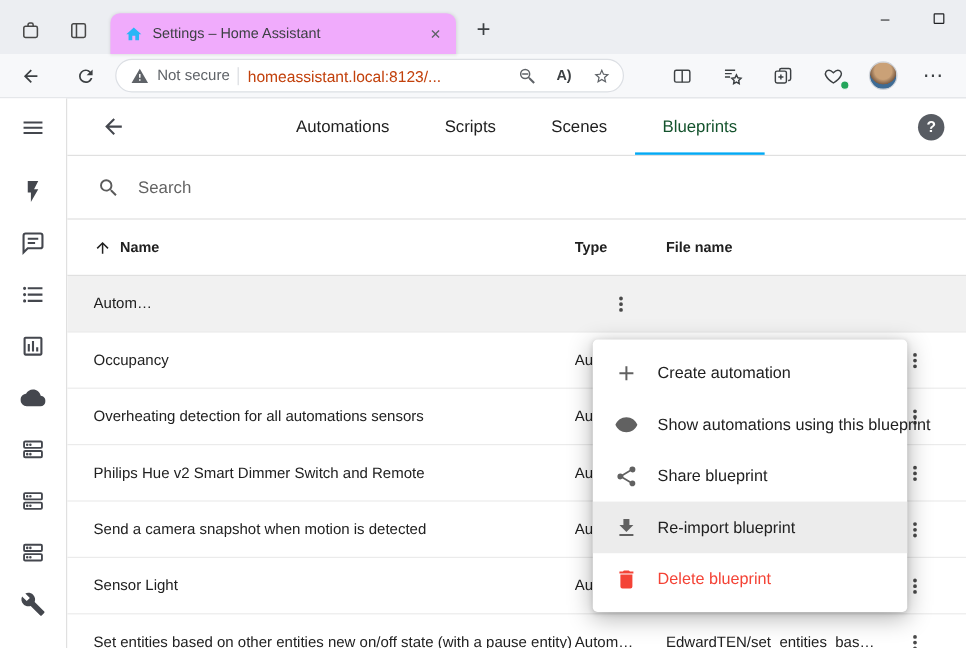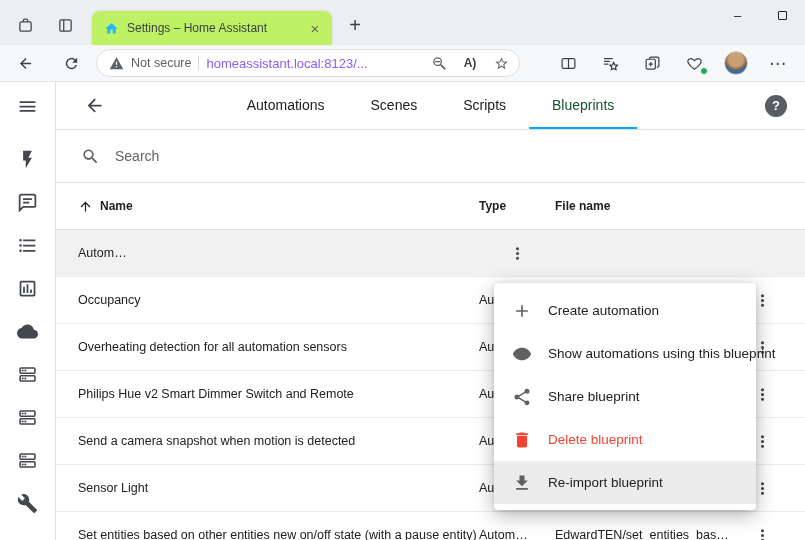--- a/index.html
+++ b/index.html
@@ -3,35 +3,35 @@
 <meta charset="utf-8">
 <style>
   *{box-sizing:border-box;margin:0;padding:0}
   html,body{width:805px;height:540px;overflow:hidden}
   body{font-family:"Liberation Sans","DejaVu Sans",sans-serif;background:#fff;color:#212121;font-size:13px;position:relative}
 
   
   .tabstrip{height:45px;background:#eceef2;display:flex;align-items:flex-end;position:relative;padding-left:12px}
   .ts-icons{display:flex;align-items:center;gap:14px;margin-right:14px;padding-bottom:7px}
   .icon-btn{display:inline-flex;align-items:center;justify-content:center;width:26px;height:26px;border-radius:6px;cursor:pointer}
-  .tab{width:240px;height:34px;background:#bef264;border-radius:8px 8px 0 0;display:flex;align-items:center;gap:8px;padding:0 8px 0 12px;box-shadow:0 0 3px rgba(0,0,0,.10)}
+  .tab{width:288px;height:34px;background:#f0abfc;border-radius:8px 8px 0 0;display:flex;align-items:center;gap:8px;padding:0 8px 0 12px;box-shadow:0 0 3px rgba(0,0,0,.10)}
   .tab-title{flex:1;font-size:12px;color:#3c4043;white-space:nowrap;overflow:hidden}
   .tab-close{font-size:15px;color:#5f6368;width:18px;height:18px;display:flex;align-items:center;justify-content:center;border-radius:4px;cursor:pointer}
   .newtab{font-size:20px;color:#3c4043;margin:0 0 7px 10px;width:26px;height:26px;display:flex;align-items:center;justify-content:center;cursor:pointer}
   .wincontrols{position:absolute;top:0;right:0;display:flex}
   .winbtn{width:45px;height:30px;display:flex;align-items:center;justify-content:center;color:#202124;font-size:13px;cursor:pointer}
   .maxbox{width:9px;height:9px;border:1px solid #202124;border-radius:1px}
 
   .toolbar{height:37px;background:#f7f8fa;display:flex;align-items:center;gap:4px;padding:0 10px;border-bottom:1px solid #e0e3e7}
   .tb-icon{width:30px;height:28px;display:flex;align-items:center;justify-content:center;border-radius:6px;cursor:pointer;position:relative}
   .tb-icon svg{width:17px;height:17px}
   .urlpill{height:28px;flex:0 0 424px;background:#fff;border:1px solid #dcdfe4;border-radius:15px;display:flex;align-items:center;padding:0 6px 0 12px;gap:7px;margin:0 6px}
   .sec-label{font-size:12.5px;color:#5f6368;white-space:nowrap}
   .pill-sep{width:1px;height:15px;background:#dadce0}
-  .url-text{font-size:13px;color:#8b5cf6;flex:1;white-space:nowrap;overflow:hidden}
+  .url-text{font-size:13px;color:#c2410c;flex:1;white-space:nowrap;overflow:hidden}
   .pill-icon{width:24px;height:24px;display:flex;align-items:center;justify-content:center;border-radius:5px;cursor:pointer}
   .pill-icon svg{width:15px;height:15px}
   .read-aloud{font-size:12px;color:#3c4043;font-weight:bold}
   .spacer{flex:1}
   .right-icons{display:flex;align-items:center;gap:8px}
   .right-icons .tb-icon{width:34px}
   .avatar{width:24px;height:24px;border-radius:50%;background:radial-gradient(circle at 50% 32%,#caa177 0 38%,#7c5d45 60%,#3e6b94 62%);border:1px solid #cfd3d9}
   .green-dot{position:absolute;right:3px;bottom:2px;width:8px;height:8px;border-radius:50%;background:#23a55a;border:1.5px solid #f7f8fa}
   .more-glyph{font-size:17px;color:#3c4043;letter-spacing:1px}
 
@@ -246,22 +246,22 @@
   <div class="main">
 
     <div class="ha-header">
       <span class="ha-back">
         <svg viewBox="0 0 24 24">
             <path d="M20,11V13H8L13.5,18.5L12.08,19.92L4.16,12L12.08,4.08L13.5,5.5L8,11H20Z" fill="#44474e"></path>
           </svg>
       </span>
       <div class="ha-tabs">
         <span class="ha-tab">Automations</span>
+        <span class="ha-tab">Scripts</span>
         <span class="ha-tab">Scenes</span>
-        <span class="ha-tab">Scripts</span>
         <span class="ha-tab active">Blueprints</span>
       </div>
       <span class="ha-help">?</span>
     </div>
 
     <div class="search-row">
       <span style="display:flex">
         <svg viewBox="0 0 24 24">
             <path d="M9.5,3A6.5,6.5 0 0,1 16,9.5C16,11.11 15.41,12.59 14.44,13.73L14.71,14H15.5L20.5,19L19,20.5L14,15.5V14.71L13.73,14.44C12.59,15.41 11.11,16 9.5,16A6.5,6.5 0 0,1 3,9.5A6.5,6.5 0 0,1 9.5,3M9.5,5C7,5 5,7 5,9.5C5,12 7,14 9.5,14C12,14 14,12 14,9.5C14,7 12,5 9.5,5Z" fill="#5b5b5b"></path>
           </svg>
@@ -294,21 +294,21 @@
         <span class="cell">Occupancy</span>
         <span class="cell">Autom…</span>
         <span class="cell"></span>
         <span class="row-more">
             <svg viewBox="0 0 24 24">
               <path d="M12,16A2,2 0 0,1 14,18A2,2 0 0,1 12,20A2,2 0 0,1 10,18A2,2 0 0,1 12,16M12,10A2,2 0 0,1 14,12A2,2 0 0,1 12,14A2,2 0 0,1 10,12A2,2 0 0,1 12,10M12,4A2,2 0 0,1 14,6A2,2 0 0,1 12,8A2,2 0 0,1 10,6A2,2 0 0,1 12,4Z" fill="#4a4a4a"></path>
             </svg>
           </span>
       </div>
       <div class="grid trow">
-        <span class="cell">Overheating detection for all automation sensors</span>
+        <span class="cell">Overheating detection for all automations sensors</span>
         <span class="cell">Autom…</span>
         <span class="cell"></span>
         <span class="row-more">
             <svg viewBox="0 0 24 24">
               <path d="M12,16A2,2 0 0,1 14,18A2,2 0 0,1 12,20A2,2 0 0,1 10,18A2,2 0 0,1 12,16M12,10A2,2 0 0,1 14,12A2,2 0 0,1 12,14A2,2 0 0,1 10,12A2,2 0 0,1 12,10M12,4A2,2 0 0,1 14,6A2,2 0 0,1 12,8A2,2 0 0,1 10,6A2,2 0 0,1 12,4Z" fill="#4a4a4a"></path>
             </svg>
           </span>
       </div>
       <div class="grid trow">
         <span class="cell">Philips Hue v2 Smart Dimmer Switch and Remote</span>
@@ -364,28 +364,28 @@
             <path d="M12,9A3,3 0 0,1 15,12A3,3 0 0,1 12,15A3,3 0 0,1 9,12A3,3 0 0,1 12,9M12,4.5C17,4.5 21.27,7.61 23,12C21.27,16.39 17,19.5 12,19.5C7,19.5 2.73,16.39 1,12C2.73,7.61 7,4.5 12,4.5Z" fill="#616161"></path>
           </svg>
         <span>Show automations using this blueprint</span>
       </div>
       <div class="ctx-item">
         <svg viewBox="0 0 24 24">
             <path d="M18,16.08C17.24,16.08 16.56,16.38 16.04,16.85L8.91,12.7C8.96,12.47 9,12.24 9,12C9,11.76 8.96,11.53 8.91,11.3L15.96,7.19C16.5,7.69 17.21,8 18,8A3,3 0 0,0 21,5A3,3 0 0,0 18,2A3,3 0 0,0 15,5C15,5.24 15.04,5.47 15.09,5.7L8.04,9.81C7.5,9.31 6.79,9 6,9A3,3 0 0,0 3,12A3,3 0 0,0 6,15C6.79,15 7.5,14.69 8.04,14.19L15.16,18.34C15.11,18.55 15.08,18.77 15.08,19C15.08,20.61 16.39,21.91 18,21.91C19.61,21.91 20.92,20.61 20.92,19A2.92,2.92 0 0,0 18,16.08Z" fill="#616161"></path>
           </svg>
         <span>Share blueprint</span>
       </div>
+      <div class="ctx-item hl">
+        <svg viewBox="0 0 24 24">
+            <path d="M5,20H19V18H5M19,9H15V3H9V9H5L12,16L19,9Z" fill="#616161"></path>
+          </svg>
+        <span>Re-import blueprint</span>
+      </div>
       <div class="ctx-item danger">
         <svg viewBox="0 0 24 24">
             <path d="M19,4H15.5L14.5,3H9.5L8.5,4H5V6H19M6,19A2,2 0 0,0 8,21H16A2,2 0 0,0 18,19V7H6V19Z" fill="#f44336"></path>
           </svg>
         <span>Delete blueprint</span>
       </div>
-      <div class="ctx-item hl">
-        <svg viewBox="0 0 24 24">
-            <path d="M5,20H19V18H5M19,9H15V3H9V9H5L12,16L19,9Z" fill="#616161"></path>
-          </svg>
-        <span>Re-import blueprint</span>
-      </div>
     </div>
 
   </div>
 </div>
 
 </body></html>

